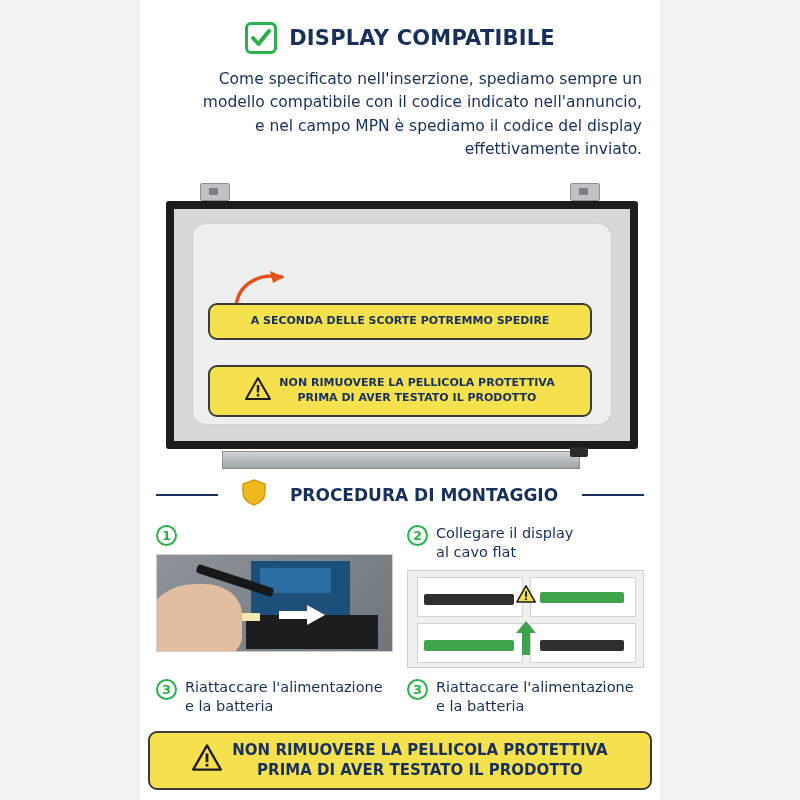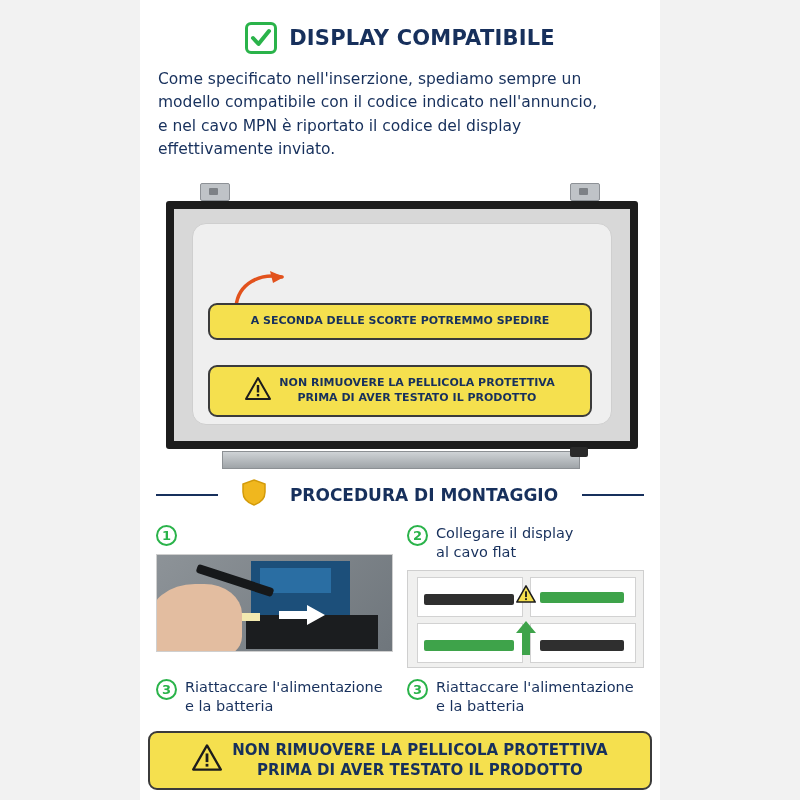--- a/index.html
+++ b/index.html
@@ -37,21 +37,21 @@
     box-sizing:border-box;
   }
   .check-box svg{display:block;}
   .header-title{
     font-size:21px;font-weight:bold;color:#17305c;letter-spacing:.2px;
     font-family:"DejaVu Sans", sans-serif;
   }
 
   .intro{
     margin:14px 18px 0 18px;
-    text-align:left;
+    text-align:right;
     color:#17305c;
     font-size:15.5px;
     line-height:1.5;
   }
 
   
   .panel-wrap{
     position:relative;
     margin:18px 12px 0 12px;
     height:290px;
@@ -173,21 +173,21 @@
         <svg width="22" height="22" viewBox="0 0 22 22" aria-hidden="true">
           <path d="M3 11 L8.5 17 L19 4" fill="none" stroke="#2ab34a" stroke-width="4" stroke-linecap="round" stroke-linejoin="round"></path>
         </svg>
       </div>
       <div class="header-title">DISPLAY COMPATIBILE</div>
     </div>
 
     <div class="intro">
       <div>Come specificato nell'inserzione, spediamo sempre un</div>
       <div>modello compatibile con il codice indicato nell'annuncio,</div>
-      <div>e nel cavo MPN è riportato il codice del display</div>
+      <div>e nel campo MPN è spediamo il codice del display</div>
       <div>effettivamente inviato.</div>
     </div>
 
     <div class="panel-wrap">
       <div class="tab l"></div>
       <div class="tab r"></div>
 
       <div class="screen-outer">
         <div class="screen-bezel"></div>
         <div class="screen-inner"></div>

